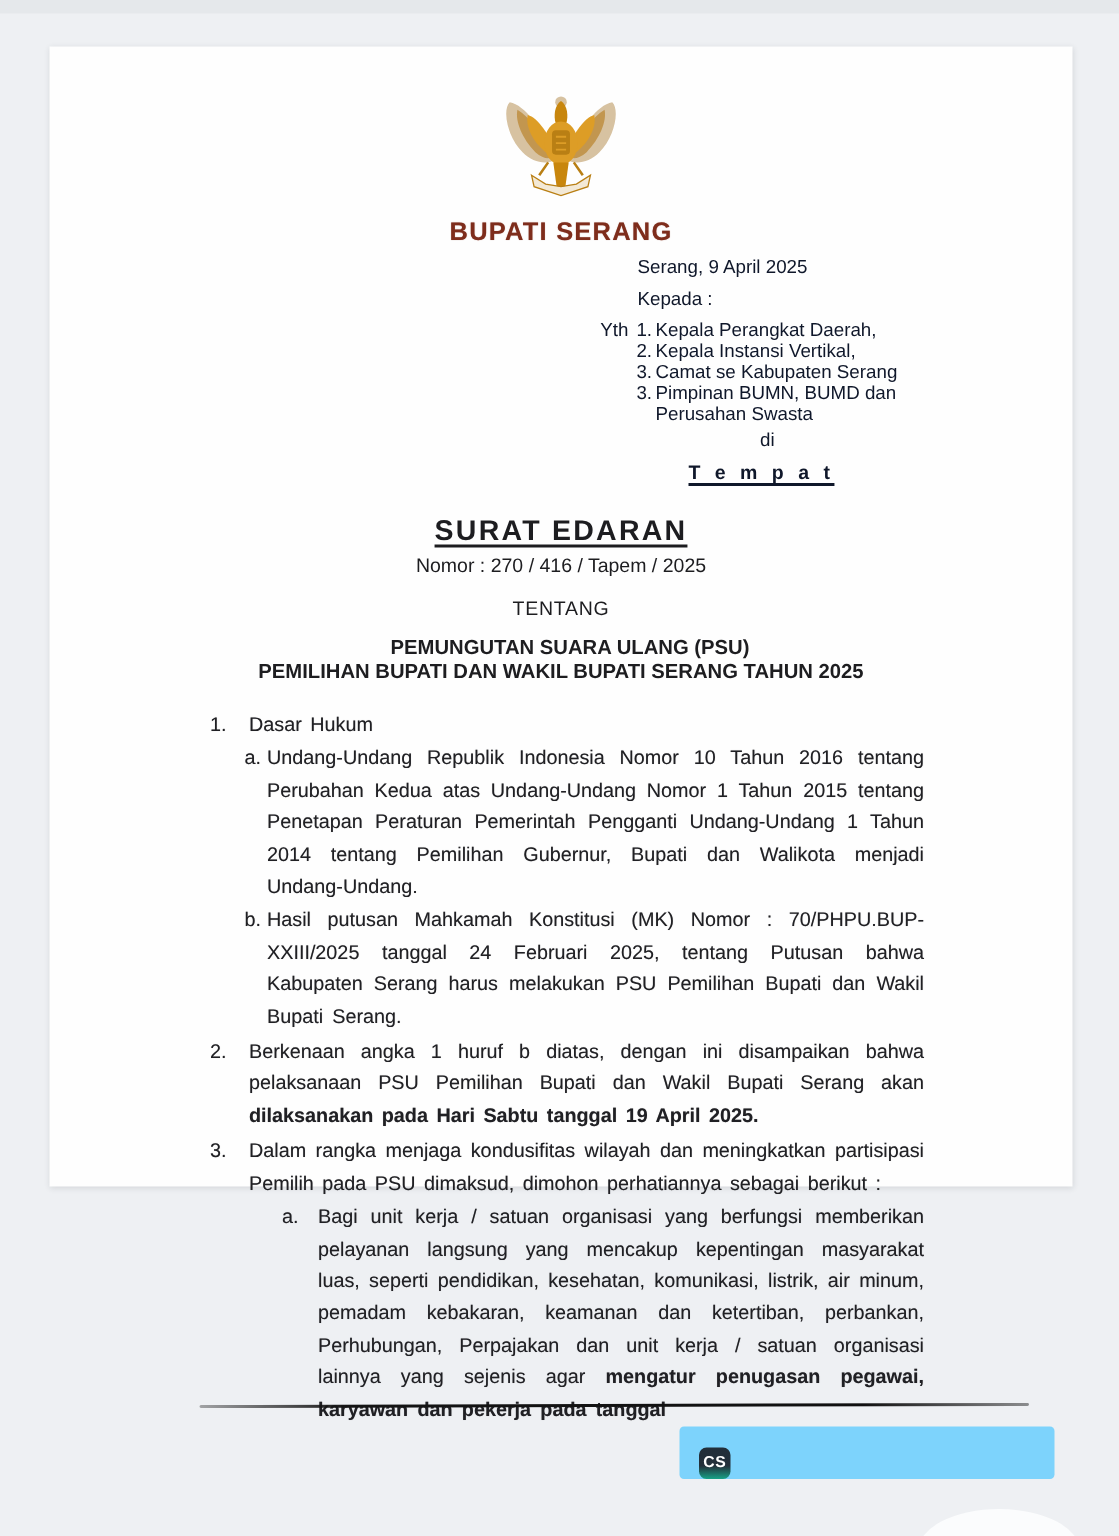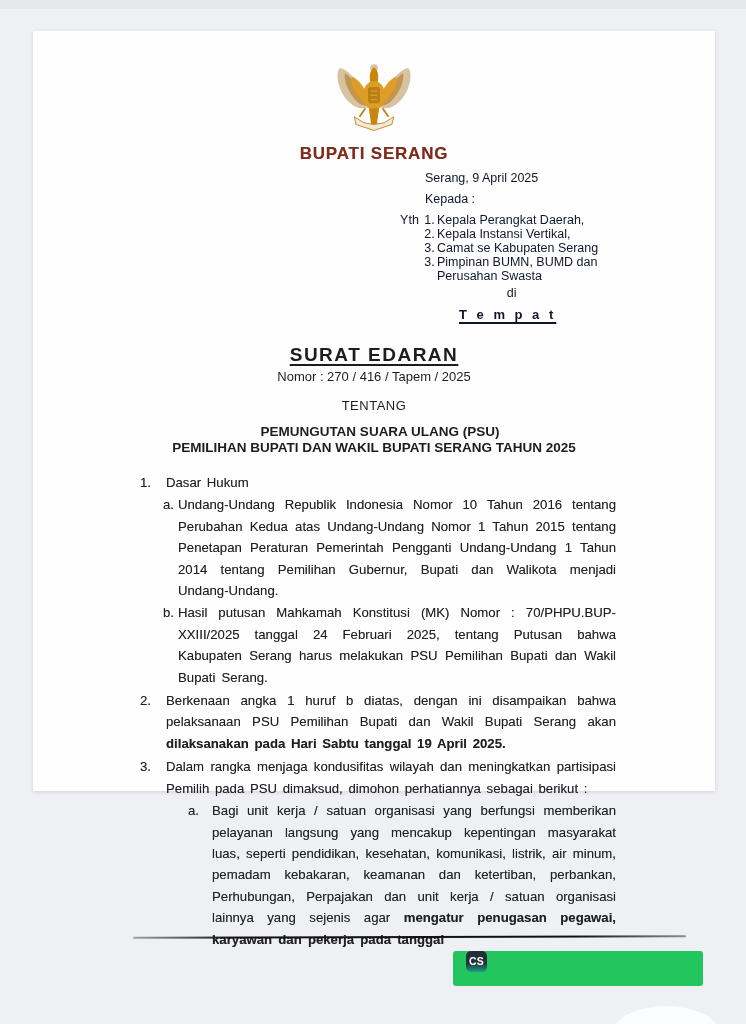--- a/index.html
+++ b/index.html
@@ -69,22 +69,22 @@
   .b{font-weight:700;}
   
   .scan-line{
     position:absolute;left:100px;top:905px;width:553px;height:2.4px;
     background:linear-gradient(90deg,rgba(20,20,20,.35),#141414 18%,#101010 80%,rgba(20,20,20,.45));
     border-radius:2px;transform:rotate(-.15deg);
   }
   
   .badge{
     position:absolute;left:420px;top:920px;width:250px;height:35px;
-    background:#22c55e;border-radius:3px;
-    display:flex;align-items:flex-start;gap:9px;padding:0 0 0 13px;box-sizing:border-box;
+    background:#7dd3fc;border-radius:3px;
+    display:flex;align-items:flex-end;gap:9px;padding:0 0 0 13px;box-sizing:border-box;
   }
   .cs-icon{
     width:21px;height:21px;border-radius:5px;flex:0 0 21px;
     background:linear-gradient(180deg,#222e39 0%,#232f3a 58%,#17a287 100%);
     color:#ffffff;font-weight:700;font-size:10.5px;line-height:21px;text-align:center;
     letter-spacing:.3px;
   }
   .badge-text{font-size:14.5px;color:#4d4f52;letter-spacing:.2px;}
   
   .bump{

